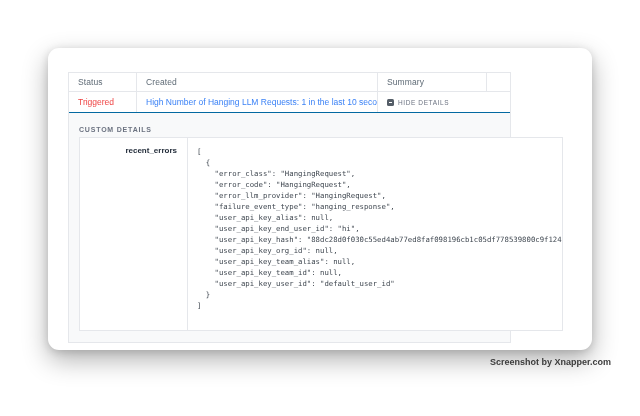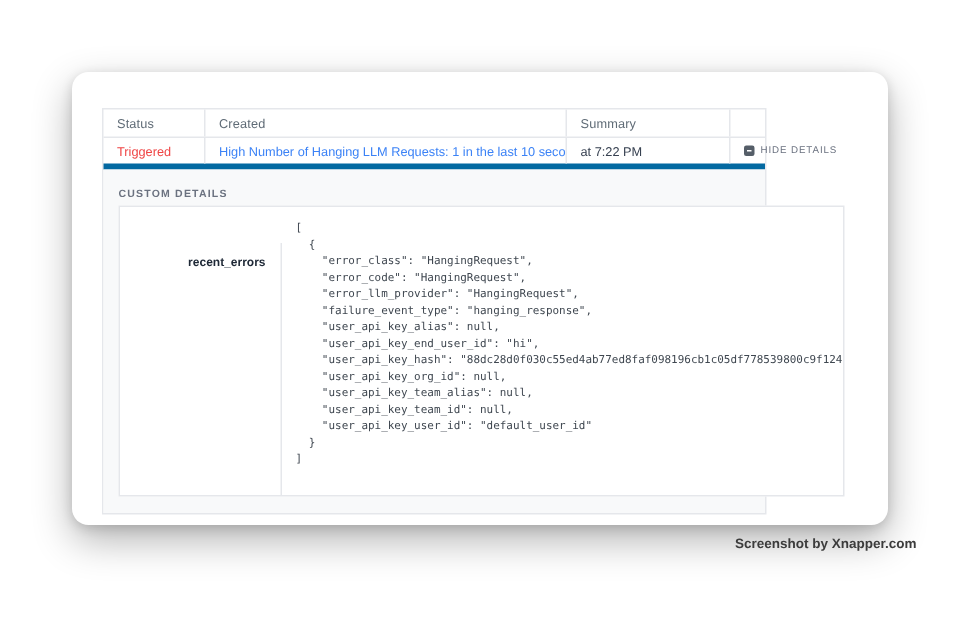--- a/index.html
+++ b/index.html
@@ -24,21 +24,21 @@
   .table {
     width: 443px;
     border: 1px solid #e5e7eb;
     background: #ffffff;
   }
   .row {
     display: grid;
     grid-template-columns: 68px 241px 109px 84px;
   }
   .thead { height: 19px; border-bottom: 1px solid #e5e7eb; }
-  .trow  { height: 21px; border-bottom: 4px solid #0369a1; }
+  .trow  { height: 21px; border-bottom: 1px solid #0369a1; }
   .cell {
     display: flex;
     align-items: center;
     padding: 0 9px;
     border-right: 1px solid #e5e7eb;
     overflow: hidden;
     white-space: nowrap;
   }
   .cell:last-child { border-right: none; }
   .th {
@@ -109,21 +109,20 @@
     grid-template-columns: 108px 1fr;
     overflow: hidden;
   }
   .details-key {
     border-right: 1px solid #e5e7eb;
     text-align: right;
     padding: 8px 10px 0 0;
     font-size: 8px;
     font-weight: 700;
     color: #1f2937;
-    margin-top: 24px;
   }
   .details-json {
     font-family: "DejaVu Sans Mono", "Liberation Mono", monospace;
     font-size: 7.3px;
     line-height: 11px;
     color: #3f4750;
     padding: 8px 0 0 9px;
     white-space: pre;
     overflow: hidden;
   }
@@ -152,23 +151,20 @@
         <div class="cell th">Summary</div>
         <div class="cell th"></div>
       </div>
 
       <div class="row trow">
         <div class="cell">
           <span class="status-text">Triggered</span>
         </div>
         <div class="cell">
           <a class="summary-link">High Number of Hanging LLM Requests: 1 in the last 10 seconds.</a>
-        </div>
-        <div class="cell">
-          <span class="created-text">at 7:22 PM</span>
         </div>
         <div class="cell">
           <button class="hide-details">
             <span class="minus-icon">
                 <span class="minus-bar"></span>
               </span>
             <span>HIDE DETAILS</span>
           </button>
         </div>
       </div>

